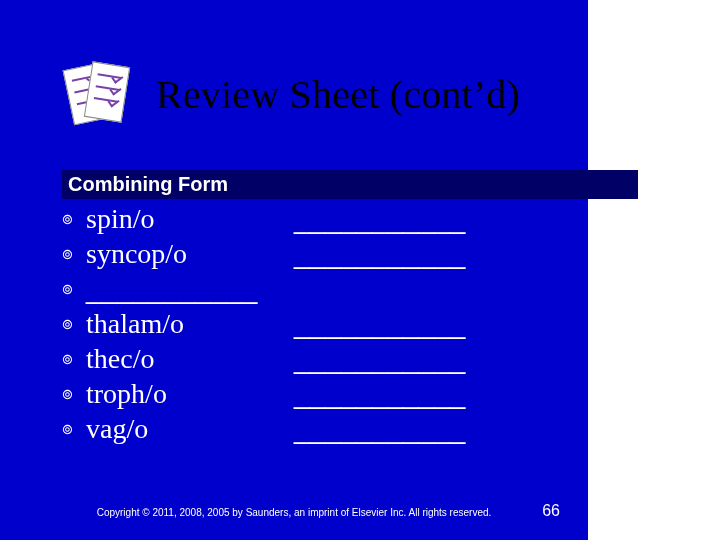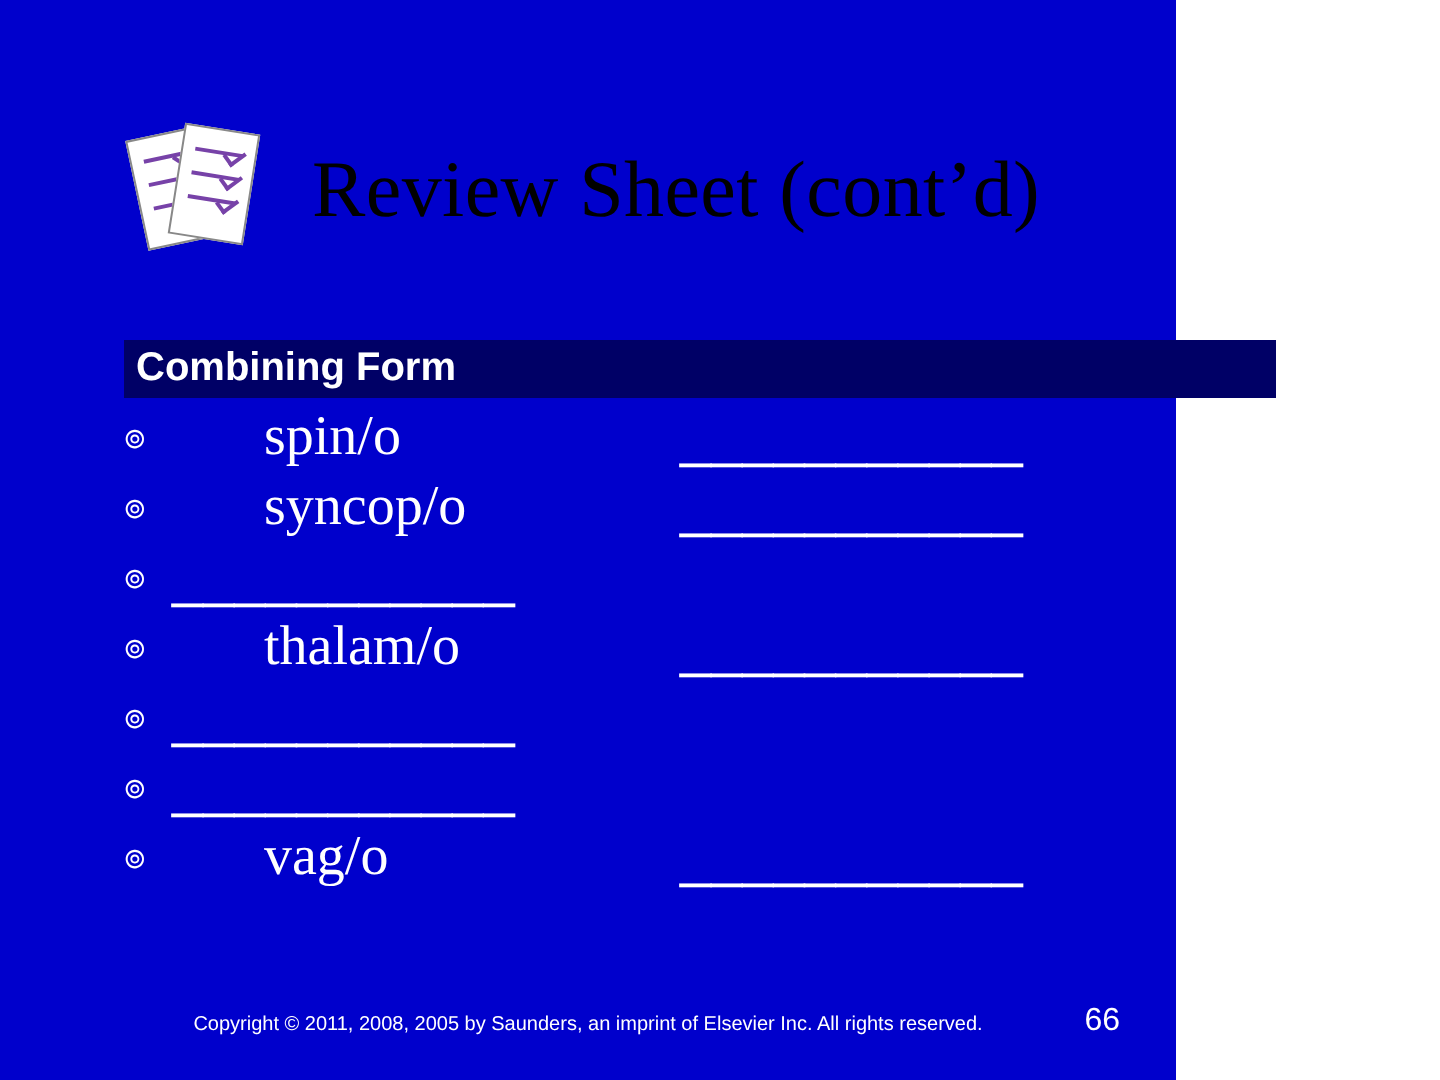--- a/index.html
+++ b/index.html
@@ -107,21 +107,20 @@
   .bullet {
     width: 24px;
     flex: 0 0 24px;
     font-family: "Comic Sans MS", cursive;
     font-size: 18px;
     color: #ffffff;
   }
   .term {
     width: 208px;
     flex: 0 0 208px;
-    margin-left: 46px;
   }
   .blank {
     flex: 0 0 auto;
     font-family: Arial, Helvetica, sans-serif;
     letter-spacing: 0;
   }
   .footer {
     position: absolute;
     left: 0; right: 0;
     bottom: 22px;
@@ -184,24 +183,26 @@
         <span class="bullet">๏</span>
         <span class="blank">___________</span>
       </div>
       <div class="row">
         <span class="bullet">๏</span>
         <span class="term">thalam/o</span>
         <span class="blank">___________</span>
       </div>
       <div class="row">
         <span class="bullet">๏</span>
-        <span class="blank">___________</span>
-      </div>
-      <div class="row">
-        <span class="bullet">๏</span>
+        <span class="term">thec/o</span>
+        <span class="blank">___________</span>
+      </div>
+      <div class="row">
+        <span class="bullet">๏</span>
+        <span class="term">troph/o</span>
         <span class="blank">___________</span>
       </div>
       <div class="row">
         <span class="bullet">๏</span>
         <span class="term">vag/o</span>
         <span class="blank">___________</span>
       </div>
     </div>
   </div>
 

